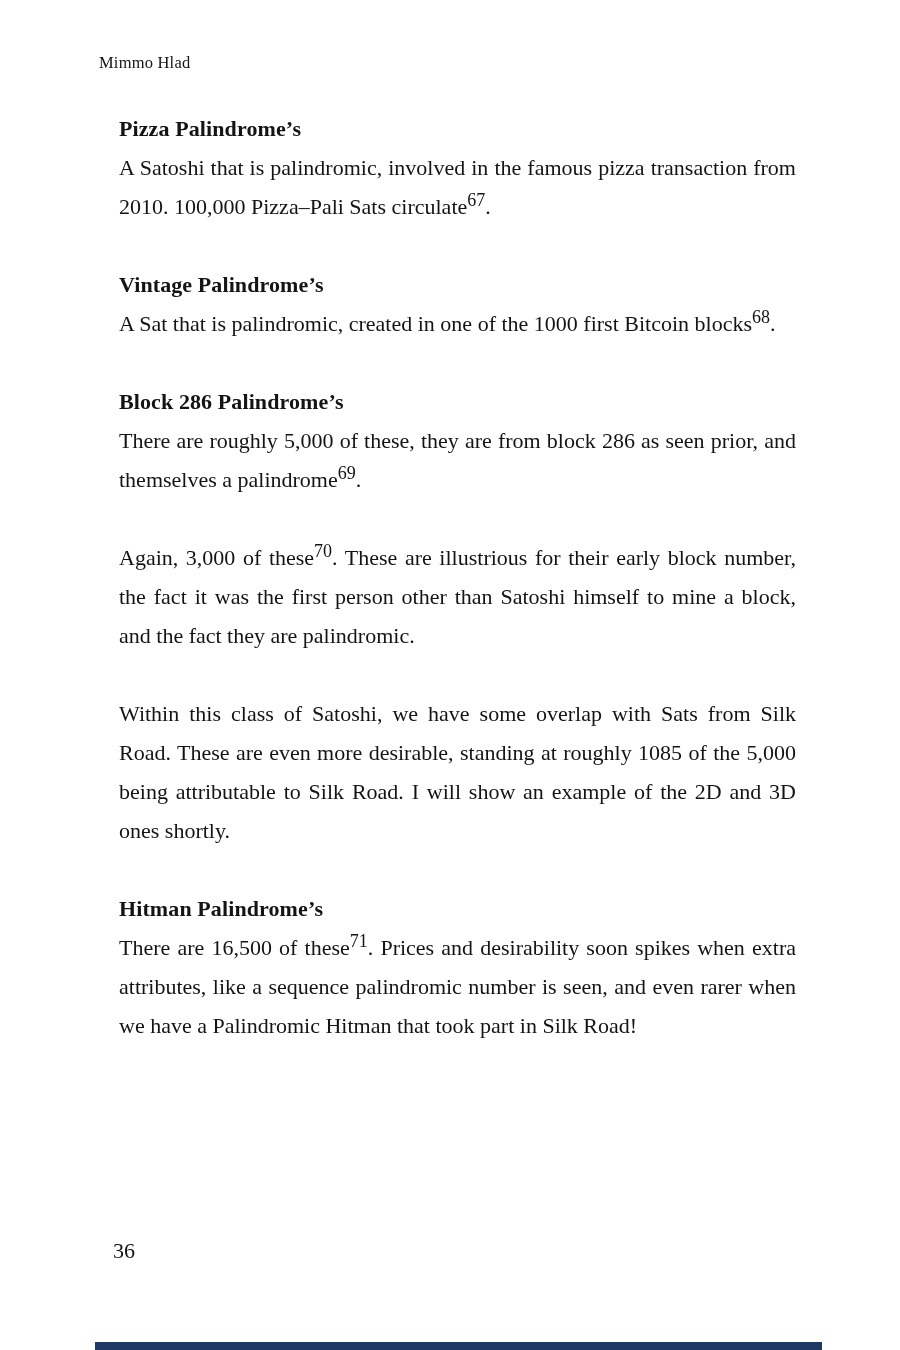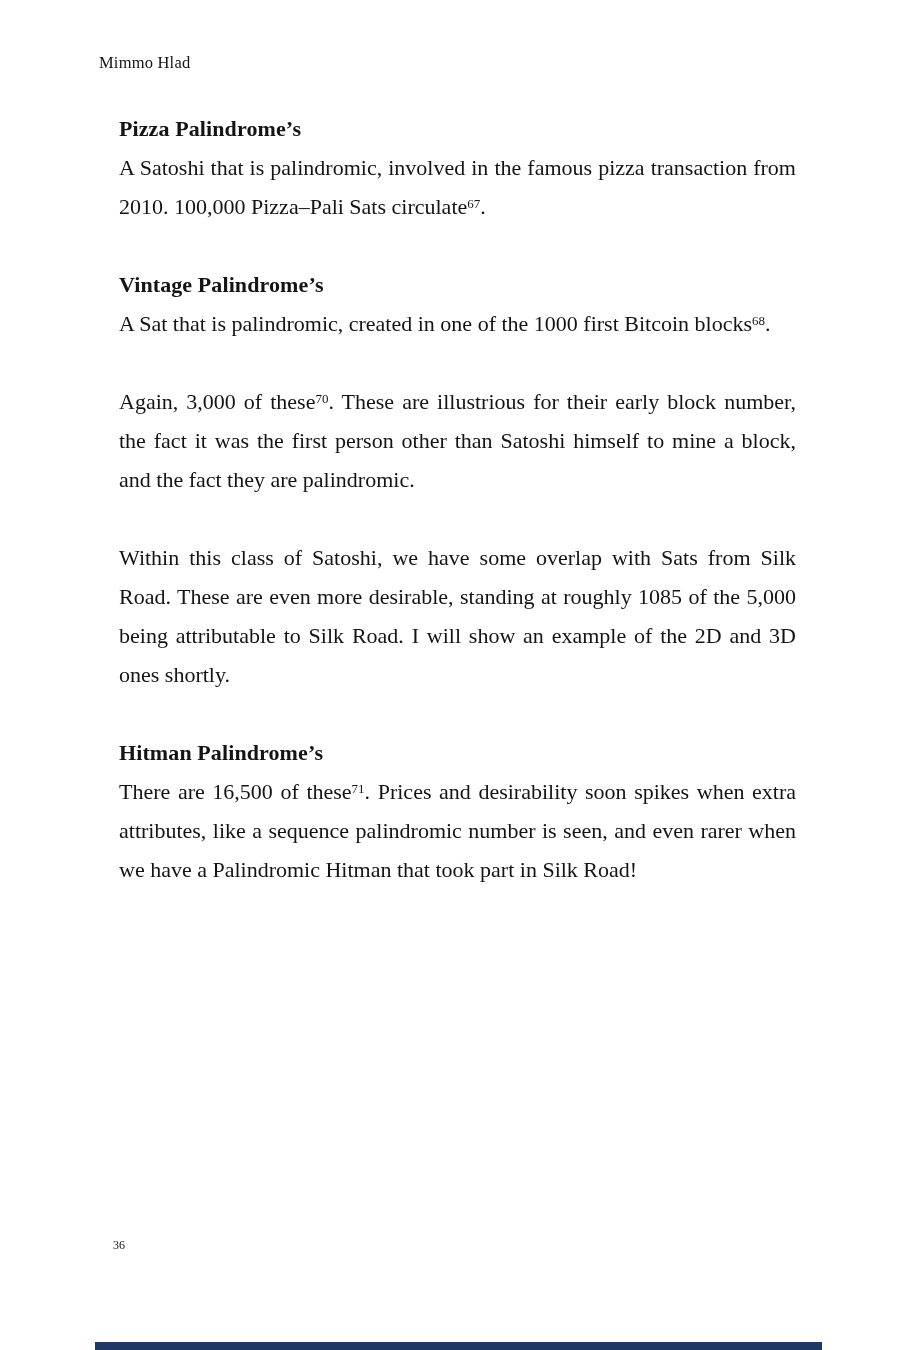--- a/index.html
+++ b/index.html
@@ -42,30 +42,30 @@
     letter-spacing: 0.1px;
   }
   .body-paragraph {
     margin: 0;
     font-size: 22px;
     line-height: 39px;
     text-align: justify;
     text-align-last: left;
   }
   .fn-ref {
-    font-size: 13px;
+    font-size: 18px;
     position: relative;
     top: -0.45em;
     line-height: 0;
   }
   .page-number {
     position: absolute;
     top: 1238px;
     left: 113px;
-    font-size: 12px;
+    font-size: 22px;
   }
   .footer-bar {
     position: absolute;
     bottom: 0;
     left: 95px;
     width: 727px;
     height: 8px;
     background: #1f3864;
   }
 </style>
@@ -77,20 +77,24 @@
 <div class="content" id="sections-root">
     <div class="section">
       <div class="section-heading">Pizza Palindrome’s</div>
       <p class="body-paragraph"><span>A Satoshi that is palindromic, involved in the famous pizza transaction from 2010. 100,000 Pizza–Pali Sats circulate</span><span class="fn-ref">67</span><span>.</span></p>
     </div>
     <div class="section">
       <div class="section-heading">Vintage Palindrome’s</div>
       <p class="body-paragraph"><span>A Sat that is palindromic, created in one of the 1000 first Bitcoin blocks</span><span class="fn-ref">68</span><span>.</span></p>
     </div>
     <div class="section">
+      <div class="section-heading">Block 286 Palindrome’s</div>
+      <p class="body-paragraph"><span>There are roughly 5,000 of these, they are from block 286 as seen prior, and themselves a palindrome</span><span class="fn-ref">69</span><span>.</span></p>
+    </div>
+    <div class="section">
       <p class="body-paragraph"><span>Again, 3,000 of these</span><span class="fn-ref">70</span><span>. These are illustrious for their early block number, the fact it was the first person other than Satoshi himself to mine a block, and the fact they are palindromic.</span></p>
     </div>
     <div class="section">
       <p class="body-paragraph"><span>Within this class of Satoshi, we have some overlap with Sats from Silk Road. These are even more desirable, standing at roughly 1085 of the 5,000 being attributable to Silk Road. I will show an example of the 2D and 3D ones shortly.</span></p>
     </div>
     <div class="section">
       <div class="section-heading">Hitman Palindrome’s</div>
       <p class="body-paragraph"><span>There are 16,500 of these</span><span class="fn-ref">71</span><span>. Prices and desirability soon spikes when extra attributes, like a sequence palindromic number is seen, and even rarer when we have a Palindromic Hitman that took part in Silk Road!</span></p>
     </div>
   </div>

